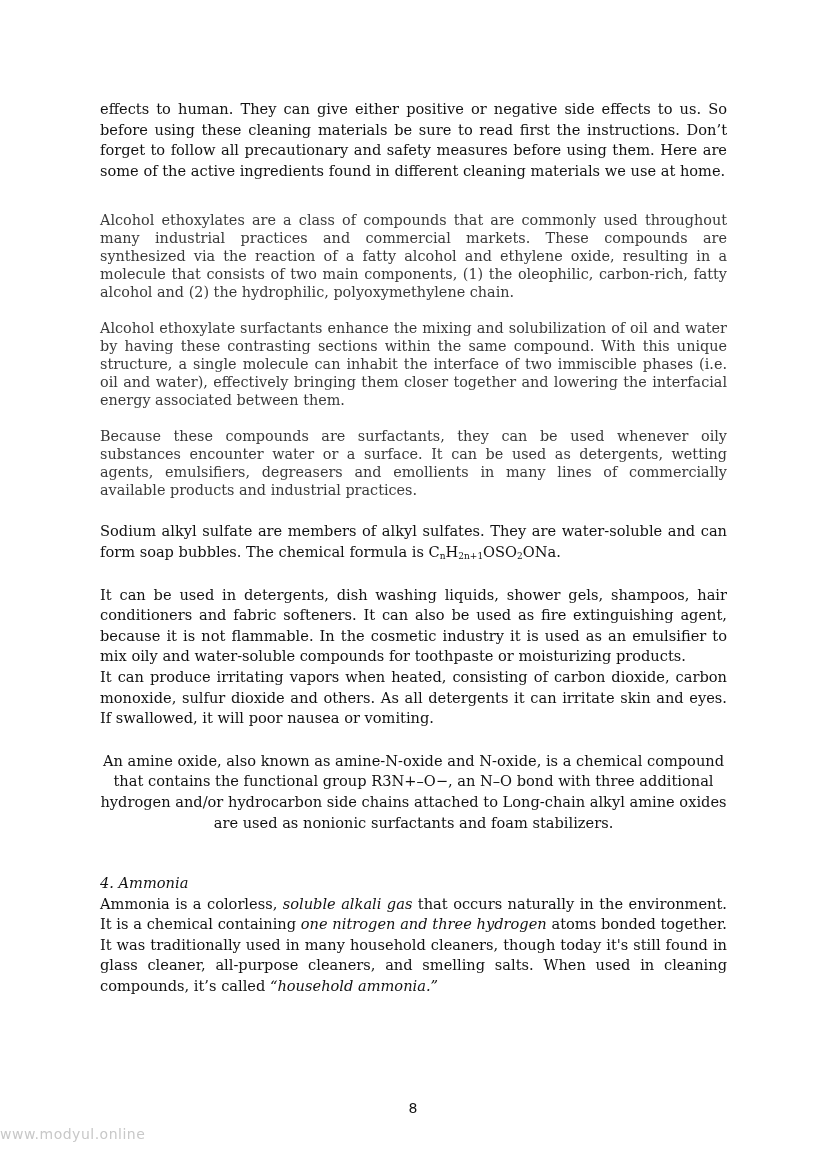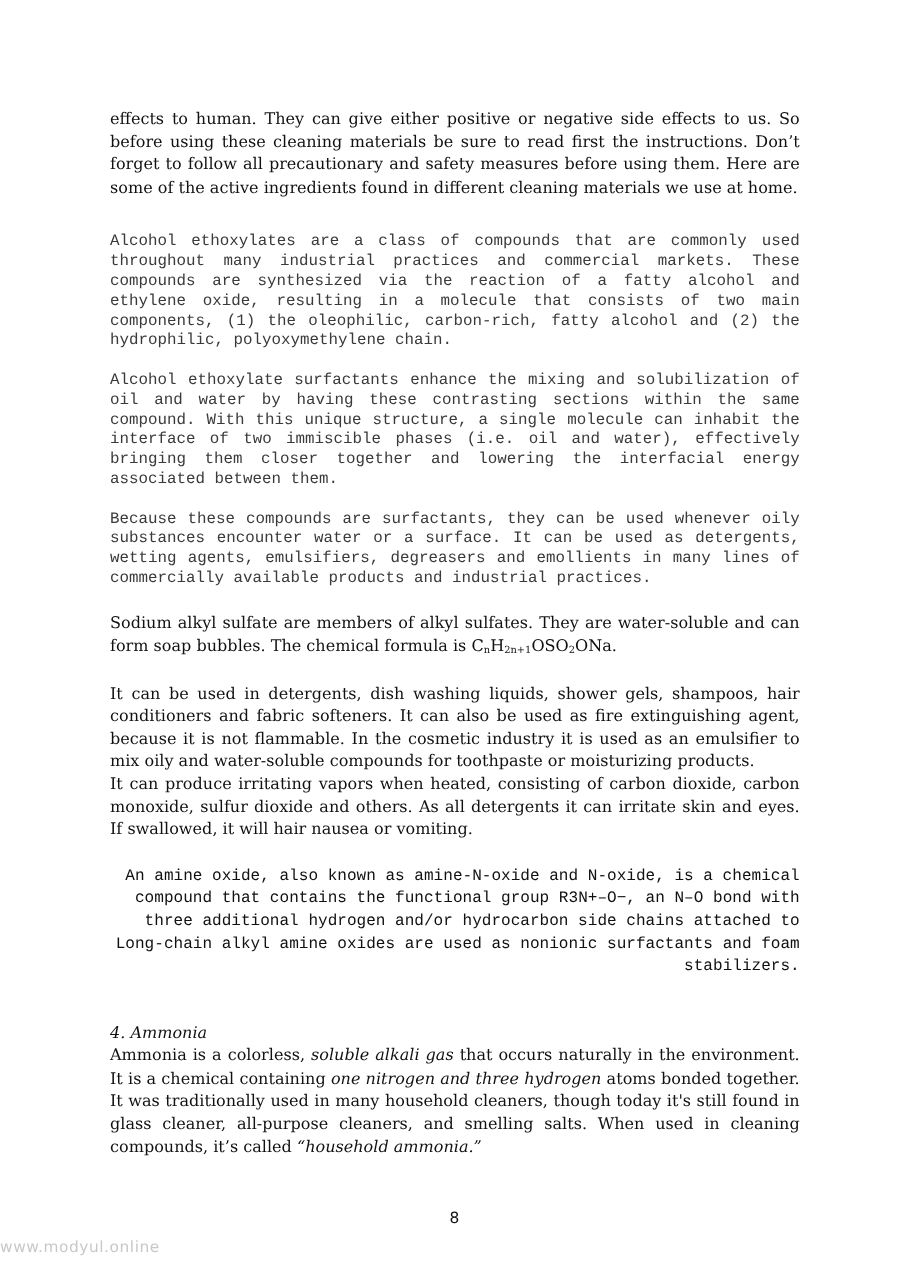--- a/index.html
+++ b/index.html
@@ -1,25 +1,25 @@
 <!DOCTYPE html>
 <html><head>
 <meta charset="utf-8">
 <style>
   html, body { margin: 0; padding: 0; background: #ffffff; }
   body { width: 826px; height: 1169px; position: relative; overflow: hidden; }
   .page { position: absolute; left: 100px; top: 99px; width: 627px; font-family: "DejaVu Serif", "Liberation Serif", serif; font-size: 14.6px; line-height: 20.6px; color: #111; }
   p { margin: 0; text-align: justify; }
   .ae p, .ae .heading { color: #3a3a3a; }
-  .ae-body { font-size: 14.4px; line-height: 18px; font-family: Liberation Mono, monospace; }
+  .ae-body { font-size: 14.4px; line-height: 18px; }
   .heading { font-style: italic; margin: 0; }
   .gap-s { height: 18px; }
   .gap-m { height: 22px; }
   .gap-l { height: 30px; }
-  .left { text-align: right; font-family: Liberation Mono, monospace; }
+  .left { text-align: center; }
   sub { font-size: 9px; vertical-align: -2px; }
   .footer-num { position: absolute; left: 0; right: 0; top: 1100px; text-align: center; font-family: "DejaVu Sans", sans-serif; font-size: 14px; color: #111; }
   .footer-url { position: absolute; left: 0; right: 0; top: 1126px; text-align: left; font-family: "DejaVu Sans", sans-serif; font-size: 14px; color: #c8c8c8; letter-spacing: 0.5px; }
 </style>
 </head>
 <body>
 
 <div class="page">
   <p>effects to human. They can give either positive or negative side effects to us. So before using these cleaning materials be sure to read first the instructions. Don’t forget to follow all precautionary and safety measures before using them. Here are some of the active ingredients found in different cleaning materials we use at home.</p>
   <div class="gap-l"></div>
@@ -30,21 +30,21 @@
     <p class="ae-body">Alcohol ethoxylate surfactants enhance the mixing and solubilization of oil and water by having these contrasting sections within the same compound.  With this unique structure, a single molecule can inhabit the interface of two immiscible phases (i.e. oil and water), effectively bringing them closer together and lowering the interfacial energy associated between them.</p>
     <div class="gap-s"></div>
     <p class="ae-body">Because these compounds are surfactants, they can be used whenever oily substances encounter water or a surface.  It can be used as detergents, wetting agents, emulsifiers, degreasers and emollients in many lines of commercially available products and industrial practices.</p>
   </div>
   <div class="gap-m"></div>
 
   <div>
     <p><span>Sodium alkyl sulfate are members of alkyl sulfates. They are water-soluble and can form soap bubbles. The chemical formula is </span><span><span>C</span><sub>n</sub><span>H</span><sub>2n+1</sub><span>OSO</span><sub>2</sub><span>ONa.</span></span></p>
     <div class="gap-s"></div>
     <p>It can be used in detergents, dish washing liquids, shower gels, shampoos, hair conditioners and fabric softeners. It can also be used as fire extinguishing agent, because it is not flammable. In the cosmetic industry it is used as an emulsifier to mix oily and water-soluble compounds for toothpaste or moisturizing products.</p>
-    <p>It can produce irritating vapors when heated, consisting of carbon dioxide, carbon monoxide, sulfur dioxide and others. As all detergents it can irritate skin and eyes. If swallowed, it will hair nausea or vomiting.</p>
+    <p>It can produce irritating vapors when heated, consisting of carbon dioxide, carbon monoxide, sulfur dioxide and others. As all detergents it can irritate skin and eyes. If swallowed, it will poor nausea or vomiting.</p>
   </div>
   <div class="gap-m"></div>
 
   <div>
     <p class="left">An amine oxide, also known as amine-N-oxide and N-oxide, is a chemical compound that contains the functional group R3N+–O−, an N–O bond with three additional hydrogen and/or hydrocarbon side chains attached to Long-chain alkyl amine oxides are used as nonionic surfactants and foam stabilizers.</p>
     <div class="gap-s"></div>
   </div>
   <div class="gap-m"></div>
 
   <div>

